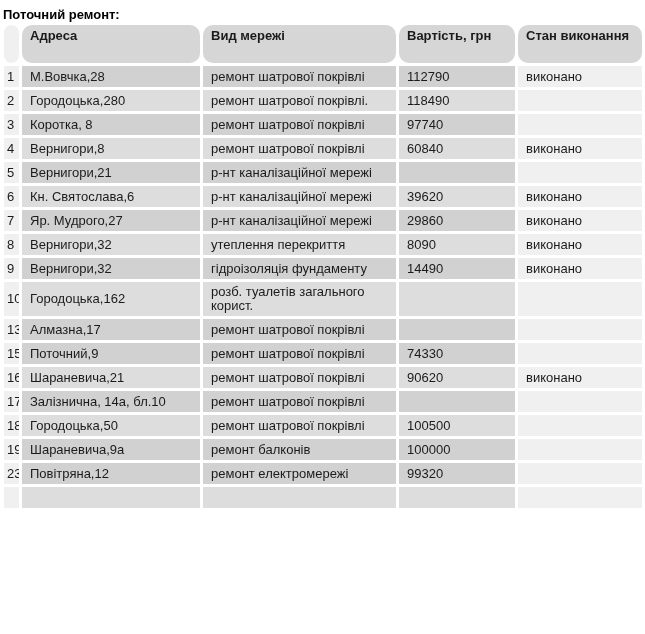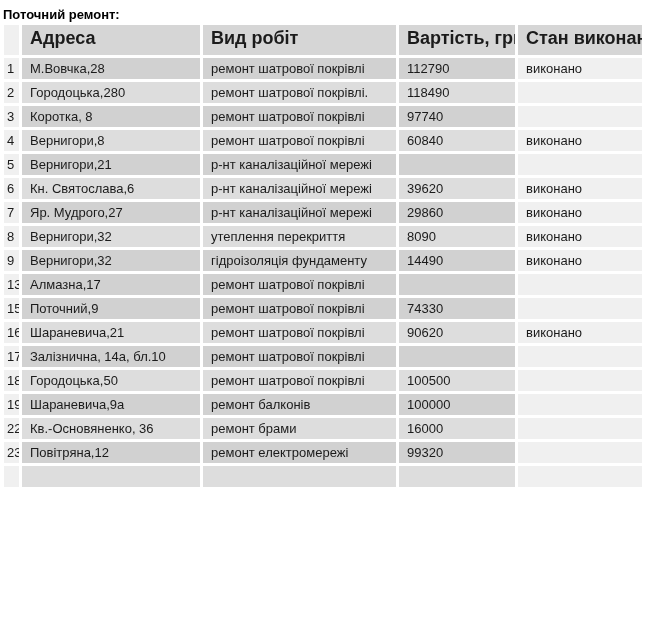--- a/index.html
+++ b/index.html
@@ -32,25 +32,26 @@
   }
   table.repairs th,
   table.repairs td {
     box-sizing: border-box;
     text-align: left;
     overflow: hidden;
   }
   table.repairs th {
     background: var(--c-header, #d6d6d6);
     font-weight: bold;
-    font-size: 18px;
+    font-size: 13px;
     vertical-align: top;
-    height: 30px;
+    height: 38px;
     padding: 3px 4px 0 8px;
     white-space: nowrap;
+    border-radius: 10px;
   }
   table.repairs th.c-num {
     background: var(--c-light, #f0f0f0);
     padding: 3px 2px 0 3px;
   }
   table.repairs td {
     height: 21px;
     vertical-align: middle;
     line-height: 14px;
     padding: 3px 4px 3px 8px;
@@ -75,21 +76,21 @@
     <col style="width:15px">
     <col style="width:178px">
     <col style="width:193px">
     <col style="width:116px">
     <col style="width:124px">
   </colgroup>
   <thead>
     <tr>
       <th class="c-num"></th>
       <th class="c-mid">Адреса</th>
-      <th class="c-mid">Вид робіт</th>
+      <th class="c-mid">Вид мережі</th>
       <th class="c-mid">Вартість, грн</th>
       <th class="c-status">Стан виконання</th>
     </tr>
   </thead>
   <tbody id="rows">
       <tr class="row-odd">
         <td class="c-num">1</td>
         <td class="c-mid">М.Вовчка,28</td>
         <td class="c-mid">ремонт шатрової покрівлі</td>
         <td class="c-mid">112790</td>
@@ -144,20 +145,27 @@
         <td class="c-mid">8090</td>
         <td class="c-status">виконано</td>
       </tr>
       <tr class="row-odd">
         <td class="c-num">9</td>
         <td class="c-mid">Вернигори,32</td>
         <td class="c-mid">гідроізоляція фундаменту</td>
         <td class="c-mid">14490</td>
         <td class="c-status">виконано</td>
       </tr>
+      <tr class="row-even">
+        <td class="c-num">10</td>
+        <td class="c-mid">Городоцька,162</td>
+        <td class="c-mid">розб. туалетів загального корист.</td>
+        <td class="c-mid"></td>
+        <td class="c-status"></td>
+      </tr>
       <tr class="row-odd">
         <td class="c-num">13</td>
         <td class="c-mid">Алмазна,17</td>
         <td class="c-mid">ремонт шатрової покрівлі</td>
         <td class="c-mid"></td>
         <td class="c-status"></td>
       </tr>
       <tr class="row-odd">
         <td class="c-num">15</td>
         <td class="c-mid">Поточний,9</td>
@@ -186,27 +194,20 @@
         <td class="c-mid">100500</td>
         <td class="c-status"></td>
       </tr>
       <tr class="row-odd">
         <td class="c-num">19</td>
         <td class="c-mid">Шараневича,9а</td>
         <td class="c-mid">ремонт балконів</td>
         <td class="c-mid">100000</td>
         <td class="c-status"></td>
       </tr>
-      <tr class="row-even">
-        <td class="c-num">22</td>
-        <td class="c-mid">Кв.-Основяненко, 36</td>
-        <td class="c-mid">ремонт брами</td>
-        <td class="c-mid">16000</td>
-        <td class="c-status"></td>
-      </tr>
       <tr class="row-odd">
         <td class="c-num">23</td>
         <td class="c-mid">Повітряна,12</td>
         <td class="c-mid">ремонт електромережі</td>
         <td class="c-mid">99320</td>
         <td class="c-status"></td>
       </tr>
       <tr class="row-even">
         <td class="c-num"></td>
         <td class="c-mid"></td>

